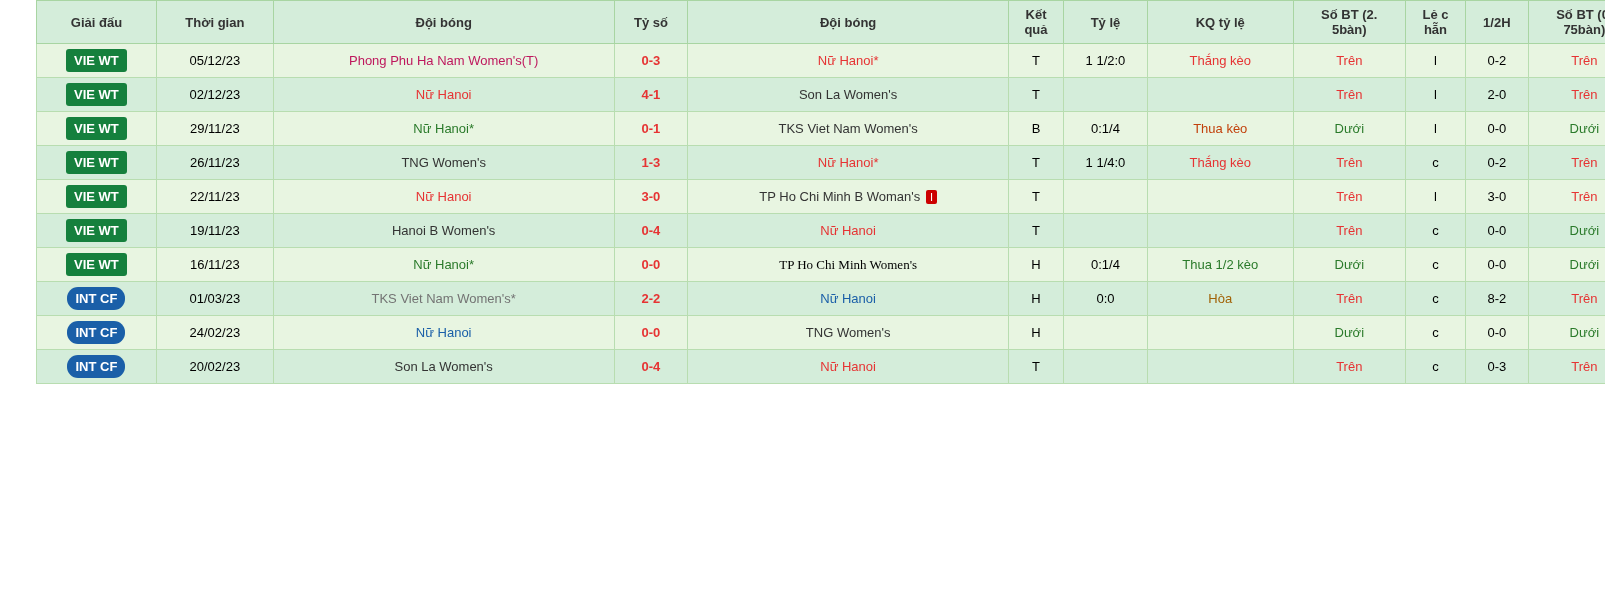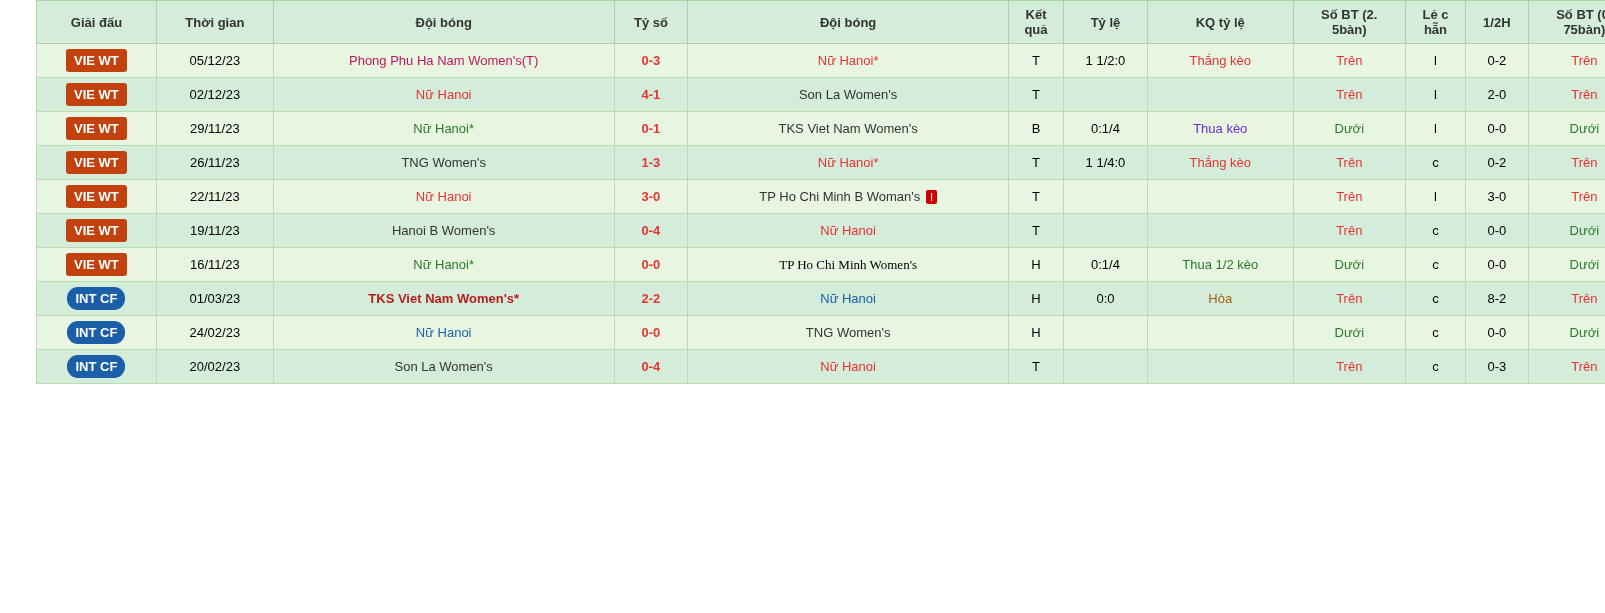--- a/index.html
+++ b/index.html
@@ -24,21 +24,21 @@
     }
     td {
       padding: 5px 4px;
       border: 1px solid #b8ddb0;
       text-align: center;
       vertical-align: middle;
     }
     tr.row-even td { background: #e8f5e1; }
     tr.row-odd td { background: #d4edda; }
     .badge-red {
-      background: #c2410c;
+      background: #15803d;
       color: #fff;
       font-weight: bold;
       padding: 4px 8px;
       border-radius: 3px;
       display: inline-block;
     }
     .badge-blue {
       background: #1a5fa8;
       color: #fff;
       font-weight: bold;
@@ -107,21 +107,21 @@
         <td style="color: rgb(230, 51, 51);">Trên</td>
       </tr>
       <tr class="row-even">
         <td><span class="badge-red">VIE WT</span></td>
         <td>29/11/23</td>
         <td style="color: rgb(42, 122, 42);">Nữ Hanoi*</td>
         <td class="score">0-1</td>
         <td style="color: rgb(51, 51, 51);">TKS Viet Nam Women's</td>
         <td>B</td>
         <td>0:1/4</td>
-        <td style="color: #6d28d9;">Thua kèo</td>
+        <td style="color: #c2410c;">Thua kèo</td>
         <td style="color: rgb(42, 122, 42);">Dưới</td>
         <td>l</td>
         <td>0-0</td>
         <td style="color: rgb(42, 122, 42);">Dưới</td>
       </tr>
       <tr class="row-odd">
         <td><span class="badge-red">VIE WT</span></td>
         <td>26/11/23</td>
         <td style="color: rgb(51, 51, 51);">TNG Women's</td>
         <td class="score">1-3</td>
@@ -172,21 +172,21 @@
         <td>0:1/4</td>
         <td style="color: rgb(42, 122, 42); text-align: center;">Thua 1/2 kèo</td>
         <td style="color: rgb(42, 122, 42);">Dưới</td>
         <td>c</td>
         <td>0-0</td>
         <td style="color: rgb(42, 122, 42);">Dưới</td>
       </tr>
       <tr class="row-odd">
         <td><span class="badge-blue">INT CF</span></td>
         <td>01/03/23</td>
-        <td style="color: #b91c1c; font-weight: bold;">TKS Viet Nam Women's*</td>
+        <td style="color: #737373;">TKS Viet Nam Women's*</td>
         <td class="score">2-2</td>
         <td style="color: rgb(26, 95, 168);">Nữ Hanoi</td>
         <td>H</td>
         <td>0:0</td>
         <td style="color: #a16207;">Hòa</td>
         <td style="color: rgb(230, 51, 51);">Trên</td>
         <td>c</td>
         <td>8-2</td>
         <td style="color: rgb(230, 51, 51);">Trên</td>
       </tr>

